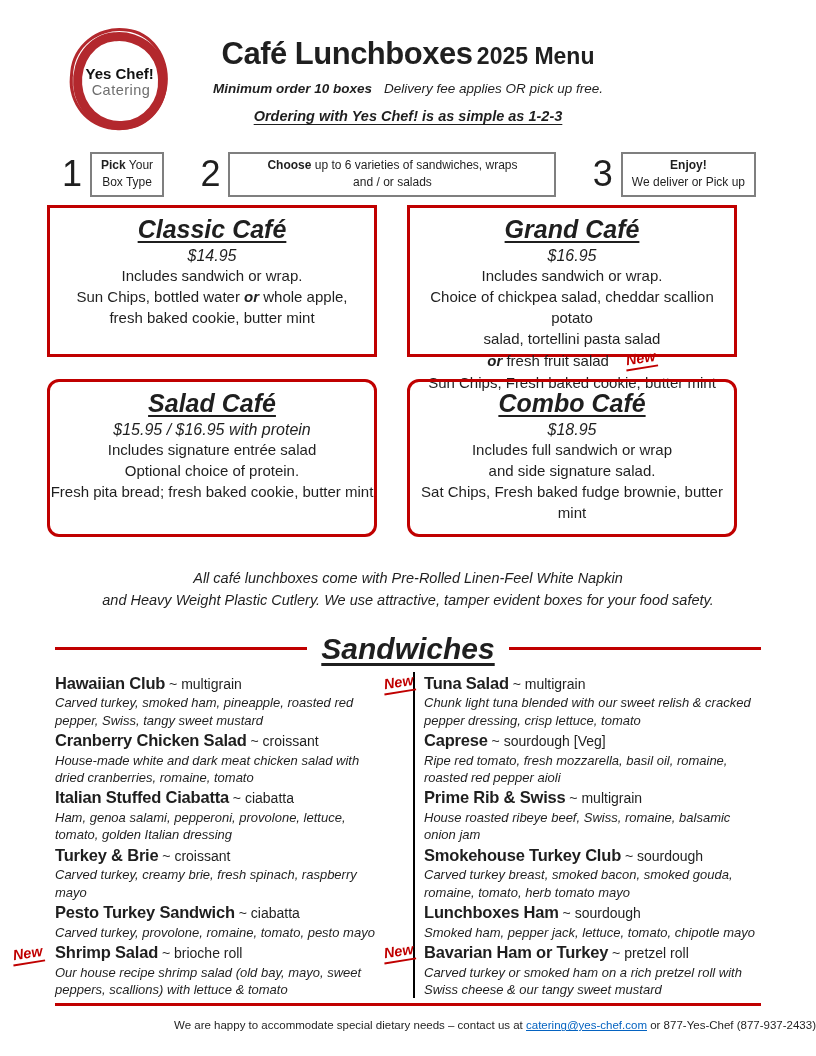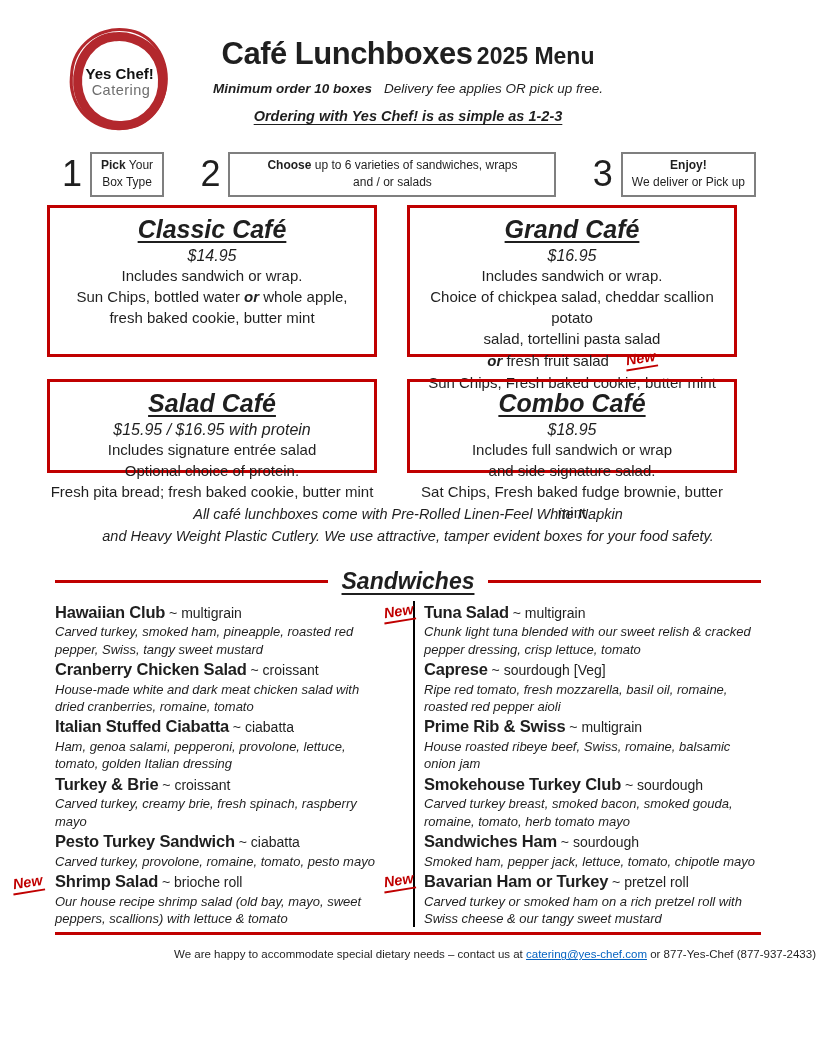--- a/index.html
+++ b/index.html
@@ -40,42 +40,42 @@
   .step-num { font-size:36px; font-weight:400; line-height:1; margin:4px 8px 0 0; }
   .step-box { border:2px solid #7f7f7f; padding:3px 9px 4px; text-align:center;
               font-size:12px; line-height:1.4; background:#fff; }
   .step-box b { font-weight:700; }
   .step:nth-child(2) .step-box { width:328px; }
   
   .boxes { display:grid; grid-template-columns:330px 330px; column-gap:30px; row-gap:22px;
            margin:8px 47px 0; }
   .menu-box { border:3px solid #c00000; text-align:center; padding-top:7px; }
   .menu-box.r1 { height:152px; }
-  .menu-box.r2 { height:94px; }
+  .menu-box.r2 { height:158px;border-radius:12px; }
   .box-title { font-size:25px; font-weight:700; font-style:italic;
                text-decoration:underline; text-underline-offset:3px; }
   .box-price { font-size:16px; font-style:italic; margin-top:3px; }
   .box-line { font-size:15px; line-height:1.42; }
   .or-bold { font-weight:700; font-style:italic; }
   
   .new-badge {
     display:inline-block; color:#c00000; font-weight:700; font-style:italic;
     font-size:14.5px; border-bottom:2px solid #c00000; line-height:1.1;
     transform:rotate(-9deg); padding:0 1px;
   }
   .new-badge.inline { margin-left:16px; position:relative; top:-3px; }
   .new-badge.side { position:absolute; }
   .col-left  > .has-new > .new-badge.side { left:-43px; top:4px; }
   .col-right > .has-new > .new-badge.side { left:-41px; top:2px; }
   
   .note { text-align:center; font-style:italic; font-size:14.5px; line-height:1.55; margin-top:30px; }
   
   .sand-heading { display:flex; align-items:center; gap:14px; margin:20px 55px 6px; }
   .sand-rule { flex:1; height:3px; background:#c00000; }
-  .sand-title { font-size:23px; font-weight:700; font-style:italic;
+  .sand-title { font-size:30px; font-weight:700; font-style:italic;
                 text-decoration:underline; text-underline-offset:4px;text-align:center; }
   .sand-cols { display:flex; margin:0 55px; }
   .sand-col { position:relative; }
   .col-left { width:336px; }
   .sand-divider { width:2px; background:#000; margin-left:22px; }
   .col-right { flex:1; margin-left:9px; }
   .sand-item { position:relative; }
   .sand-name { font-size:16.5px; font-weight:700; letter-spacing:-.2px; }
   .sand-bread { font-size:14px; }
   .sand-name-line { line-height:1.3; margin-top:1px; }
@@ -218,21 +218,21 @@
         </div>
         <div class="sand-item">
           <div class="sand-name-line"><span class="sand-name">Prime Rib &amp; Swiss</span><span class="sand-bread"> ~ multigrain</span></div>
           <div class="sand-desc">House roasted ribeye beef, Swiss, romaine, balsamic onion jam</div>
         </div>
         <div class="sand-item">
           <div class="sand-name-line"><span class="sand-name">Smokehouse Turkey Club</span><span class="sand-bread"> ~ sourdough</span></div>
           <div class="sand-desc">Carved turkey breast, smoked bacon, smoked gouda, romaine, tomato, herb tomato mayo</div>
         </div>
         <div class="sand-item">
-          <div class="sand-name-line"><span class="sand-name">Sandwiches Ham</span><span class="sand-bread"> ~ sourdough</span></div>
+          <div class="sand-name-line"><span class="sand-name">Lunchboxes Ham</span><span class="sand-bread"> ~ sourdough</span></div>
           <div class="sand-desc">Smoked ham, pepper jack, lettuce, tomato, chipotle mayo</div>
         </div>
         <div class="sand-item has-new">
           <span class="new-badge side">New</span>
           <div class="sand-name-line"><span class="sand-name">Bavarian Ham or Turkey</span><span class="sand-bread"> ~ pretzel roll</span></div>
           <div class="sand-desc">Carved turkey or smoked ham on a rich pretzel roll with Swiss cheese &amp; our tangy sweet mustard</div>
         </div>
       </div>
   </div>
 

